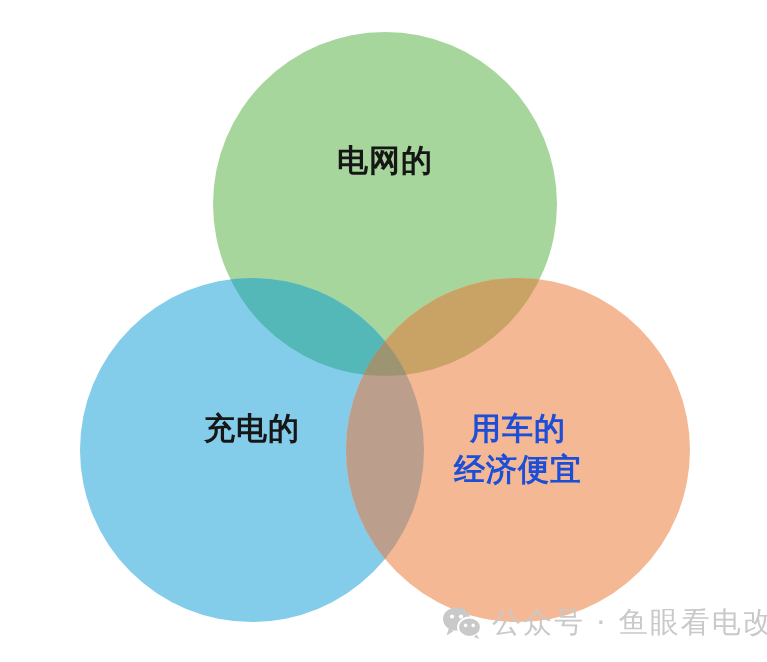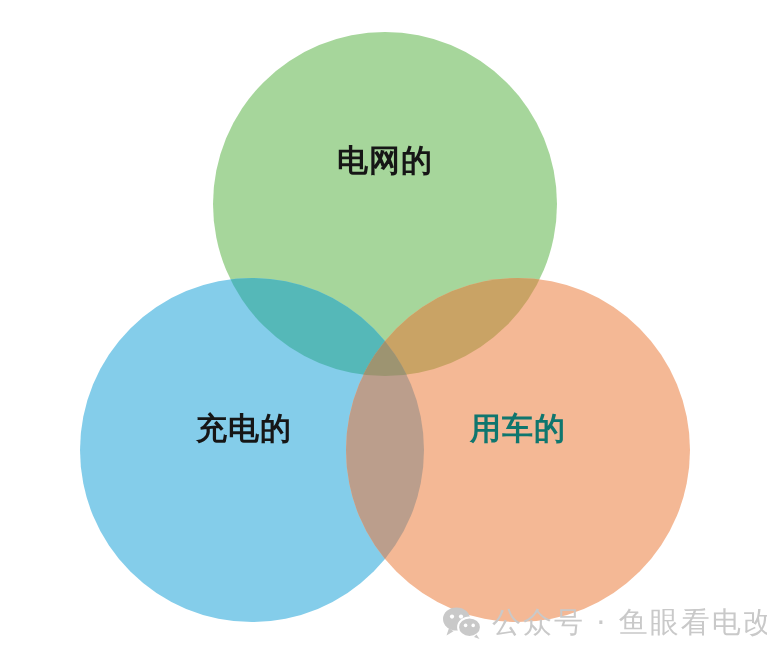--- a/index.html
+++ b/index.html
@@ -32,21 +32,21 @@
     font-weight: bold;
     font-size: 31px;
     line-height: 1.33;
     letter-spacing: 1px;
     white-space: nowrap;
     user-select: none;
   }
   .venn-label .ln { display: block; }
 
   #label-grid   { left: 285px; top: 140px; width: 200px; }
-  #label-charge { left: 144px; top: 408px; width: 200px; }
+  #label-charge { left: 152px; top: 408px; width: 200px; }
   #label-cost   { left: 418px; top: 408px; width: 200px; }
 
   #watermark {
     position: absolute;
     left: 443px;
     top: 603px;
     display: flex;
     align-items: center;
     gap: 11px;
     user-select: none;
@@ -105,22 +105,23 @@
   </svg>
 
   <div class="venn-label" id="label-grid" style="color: rgb(22, 22, 22);">
     <span class="ln">电网的</span>
   </div>
 
   <div class="venn-label" id="label-charge" style="color: rgb(22, 22, 22);">
     <span class="ln">充电的</span>
   </div>
 
-  <div class="venn-label" id="label-cost" style="color: #0f766e;">
+  <div class="venn-label" id="label-cost" style="color: #1d4ed8;">
     <span class="ln">用车的</span>
+    <span class="ln">经济便宜</span>
   </div>
 
   <div id="watermark">
     <svg id="wechat-icon" viewBox="0 0 38 32" xmlns="http://www.w3.org/2000/svg">
       <ellipse cx="13.5" cy="12" rx="13.5" ry="11.6" fill="#c9c9c9"></ellipse>
       <path d="M6 21 L3.5 28.5 L10.5 24.2 Z" fill="#c9c9c9"></path>
       <circle cx="9" cy="9.6" r="2.1" fill="#ffffff"></circle>
       <circle cx="18" cy="9.6" r="2.1" fill="#ffffff"></circle>
       <ellipse cx="26.5" cy="20.2" rx="11.4" ry="9.7" fill="#c9c9c9" stroke="#ffffff" stroke-width="2"></ellipse>
       <path d="M33.5 27.5 L36.5 32 L31 30 Z" fill="#c9c9c9"></path>

